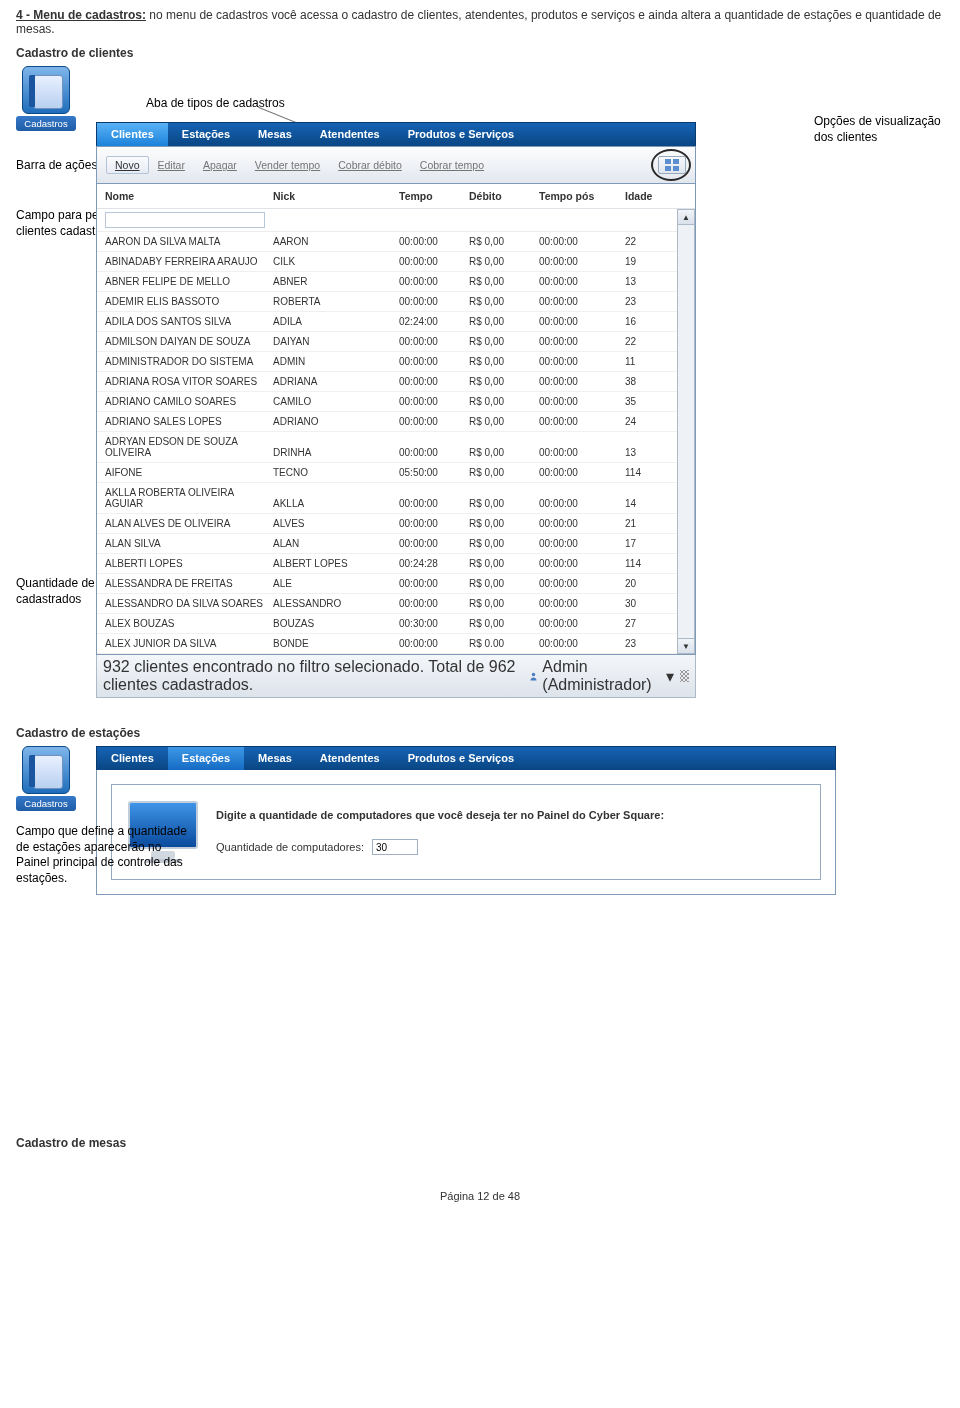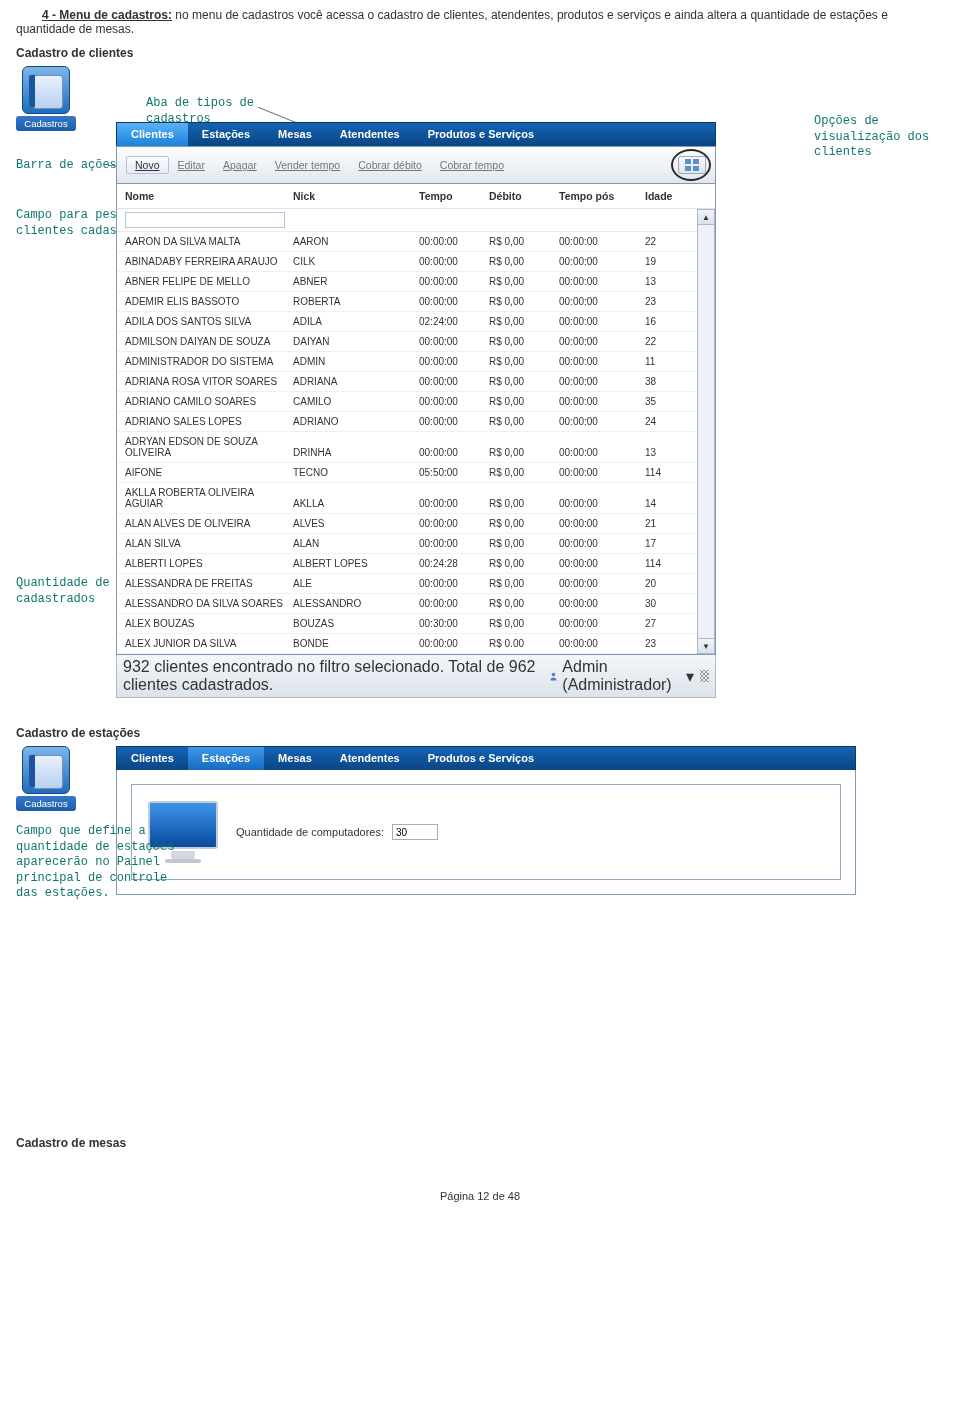--- a/index.html
+++ b/index.html
@@ -1,37 +1,37 @@
 <!DOCTYPE html>
 <html><head>
 <meta charset="utf-8">
 <style>
   * { box-sizing: border-box; margin: 0; padding: 0; }
   body { font-family: Verdana, Arial, sans-serif; font-size: 11px; background: #fff; color: #333; width: 960px; padding: 8px 16px 30px; }
   .page-title { font-family: Verdana, sans-serif; font-size: 12px; margin-bottom: 6px; }
-  .page-title .ul { text-decoration: underline; font-weight: bold; margin-left: 26px; }
+  .page-title .ul { text-decoration: underline; font-weight: bold; }
   .section-h { font-weight: bold; font-size: 12px; margin: 10px 0 6px; }
   .section-h.big-gap { margin-top: 60px; }
   .section-h.huge-gap { margin-top: 200px; }
   .page-footer { text-align: center; font-size: 11px; margin-top: 40px; }
 
   
   .figure { position: relative; }
   .left-col { position: absolute; left: 0; width: 192px; }
-  .main-col { margin-left: 100px; }
+  .main-col { margin-left: 80px; }
 
   
   .cadastros-block { width: 60px; font-size: 9.5px; color: #fff; text-align: center; }
   .cadastros-icon { width: 48px; height: 48px; margin: 0 auto 2px; background: linear-gradient(#7fb5ea,#1e6dbb); border-radius: 6px; border: 1px solid #0b4a86; position: relative; }
   .cadastros-icon::before { content: ""; position:absolute; left:10px; top:8px; width:28px; height:32px; background: linear-gradient(#e8f0ff,#b8d0f0); border-radius:3px; border:1px solid #6f92c0; }
   .cadastros-icon::after { content:""; position:absolute; left:6px; top:8px; width:6px; height:32px; background:#1b55a0; border-radius:2px 0 0 2px; }
   .cadastros-label { background: linear-gradient(#3478c9,#1f5da6); border-radius:3px; padding:2px 3px; }
 
   
-  .anno { font-family: Liberation Mono, monospace; font-size: 12px; color: #0f766e; line-height: 1.3; position: relative; }
+  .anno { font-family: Liberation Sans, sans-serif; font-size: 12px; color: #000000; line-height: 1.3; position: relative; }
   .anno.right-float { position: absolute; right: 0; top: 0; width: 130px; }
   .callout-line { position:absolute; background:#7a7a7a; height:1px; }
 
   
   .tabbar { display:flex; background: linear-gradient(#1563b5,#0a4683); border:1px solid #083a6d; border-bottom:none; }
   .tab { padding:5px 14px 6px; font-size:11px; font-weight:bold; color:#fff; cursor:pointer; }
   .tab.active { background: linear-gradient(#5ab2f6,#1b82da); }
   .tab.hover { background: linear-gradient(#3e98e6,#156bc4); }
 
   
@@ -373,20 +373,21 @@
       <div class="tab">Produtos e Serviços</div>
     </div>
     <div style="border:1px solid #7e9ab6; border-top:none; padding:14px;">
       <div class="panel">
         <div class="monitor">
           <div class="screen"></div>
             <div class="stand"></div>
             <div class="base"></div>
         </div>
         <div class="panel-text">
+          <span class="bold">Digite a quantidade de computadores que você deseja ter no Painel do Cyber Square:</span>
           <div class="qty-row">
             <span>Quantidade de computadores:</span>
             <input class="qty-input" value="30" style="">
           </div>
         </div>
       </div>
     </div>
   </div>
 </div>
 

